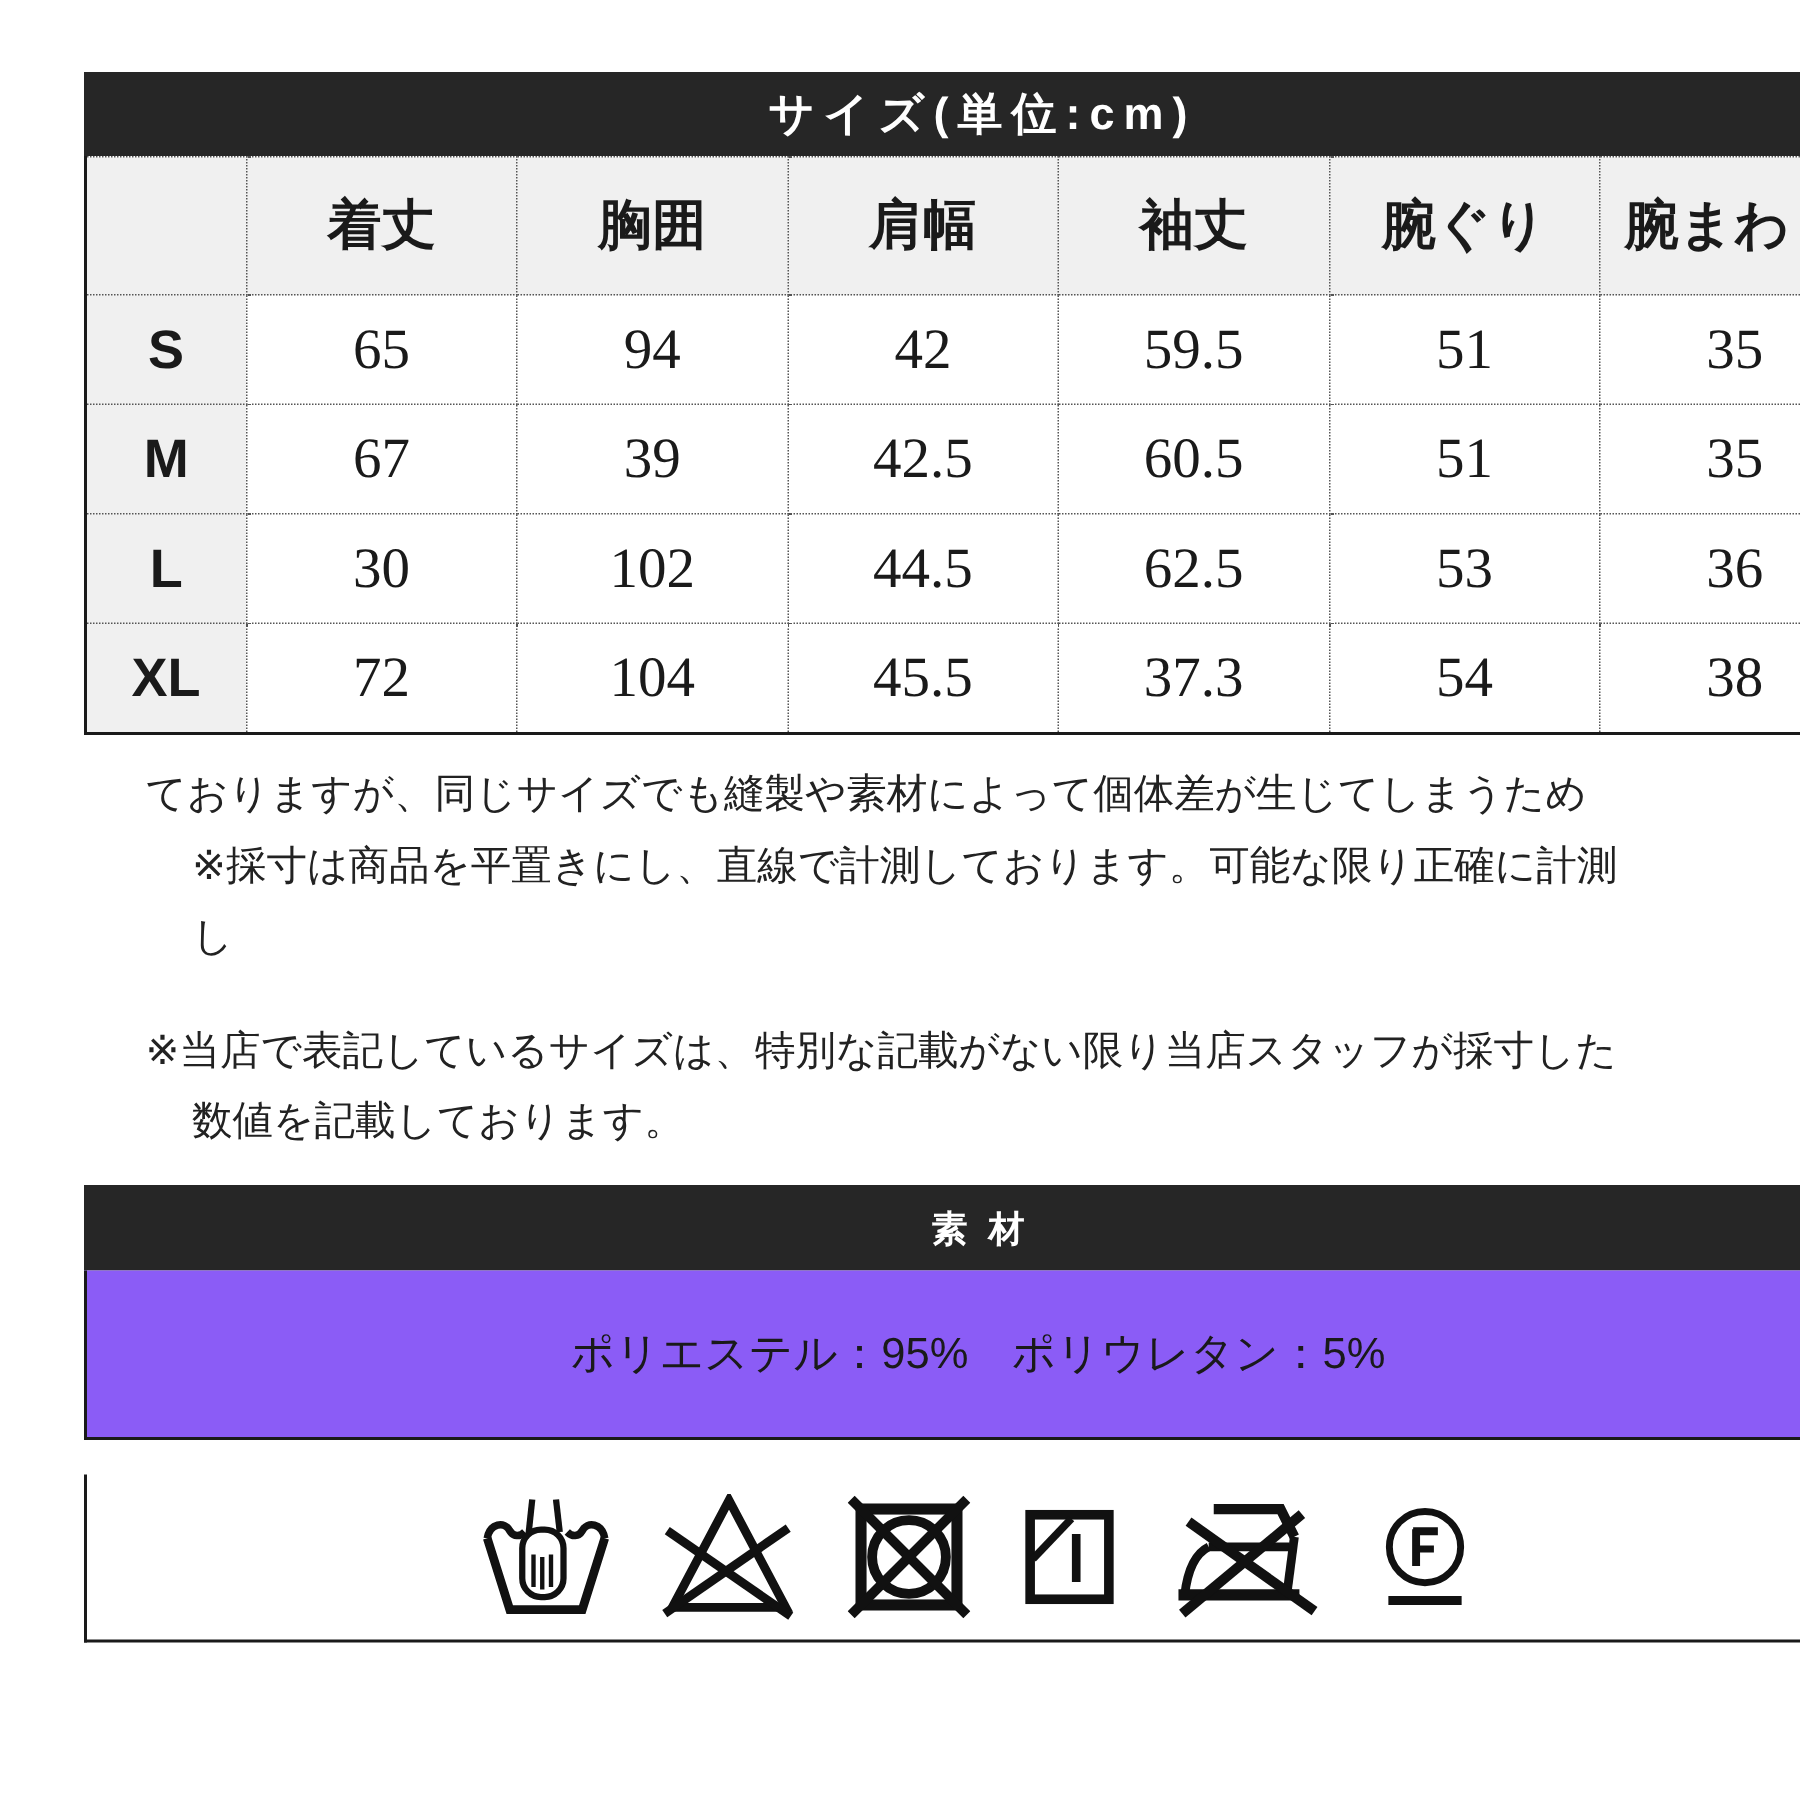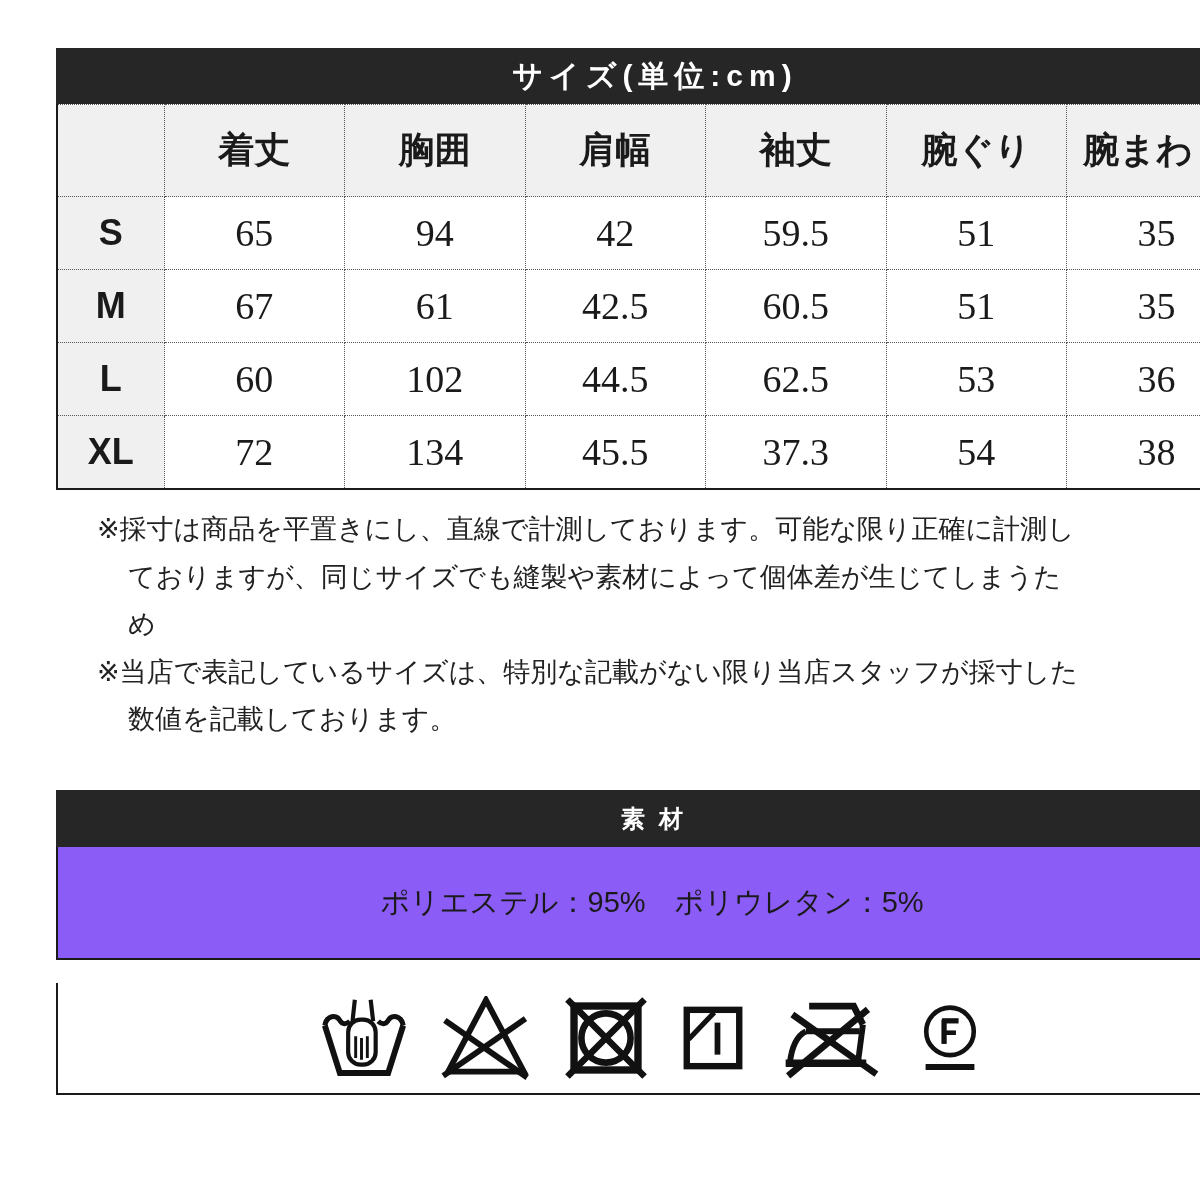--- a/index.html
+++ b/index.html
@@ -37,21 +37,21 @@
   table.size tbody th {
     height:73px; background:#f0f0f0; font-size:36px; font-weight:700;
   }
   table.size tbody td {
     height:73px; background:#fff; font-size:38px; font-weight:400;font-family:Liberation Serif, serif;
   }
 
   
   .notes { position:absolute; left:97px; top:506px; width:990px;
            font-size:27px; line-height:47.5px; color:#222; }
-  .note + .note { }
+  .note + .note { margin-top:28px; }
   .note div:not(:first-child) { padding-left:31px; }
 
   
   #material-box { top:790px; }
   #material-box .bar { height:57px; font-size:24px; letter-spacing:14px; text-indent:14px; }
   #material-box .body {
     height:113px; border:2px solid #1a1a1a; border-top:none; background:#8b5cf6;
     display:flex; align-items:center; justify-content:center; font-size:29px;
   }
 
@@ -98,52 +98,52 @@
           <td>65</td>
           <td>94</td>
           <td>42</td>
           <td>59.5</td>
           <td>51</td>
           <td>35</td>
         </tr>
         <tr>
           <th>M</th>
           <td>67</td>
-          <td>61</td>
+          <td>39</td>
           <td>42.5</td>
           <td>60.5</td>
           <td>51</td>
           <td>35</td>
         </tr>
         <tr>
           <th>L</th>
-          <td>60</td>
+          <td>30</td>
           <td>102</td>
           <td>44.5</td>
           <td>62.5</td>
           <td>53</td>
           <td>36</td>
         </tr>
         <tr>
           <th>XL</th>
           <td>72</td>
-          <td>134</td>
+          <td>104</td>
           <td>45.5</td>
           <td>37.3</td>
           <td>54</td>
           <td>38</td>
         </tr>
       </tbody>
     </table>
   </section>
 
   <div class="notes">
     <div class="note">
+      <div>ておりますが、同じサイズでも縫製や素材によって個体差が生じてしまうため</div>
       <div>※採寸は商品を平置きにし、直線で計測しております。可能な限り正確に計測し</div>
-      <div>ておりますが、同じサイズでも縫製や素材によって個体差が生じてしまうため</div>
     </div>
     <div class="note">
       <div>※当店で表記しているサイズは、特別な記載がない限り当店スタッフが採寸した</div>
       <div>数値を記載しております。</div>
     </div>
   </div>
 
   <section class="box" id="material-box">
     <div class="bar">素材</div>
     <div class="body">ポリエステル：95%　ポリウレタン：5%</div>

